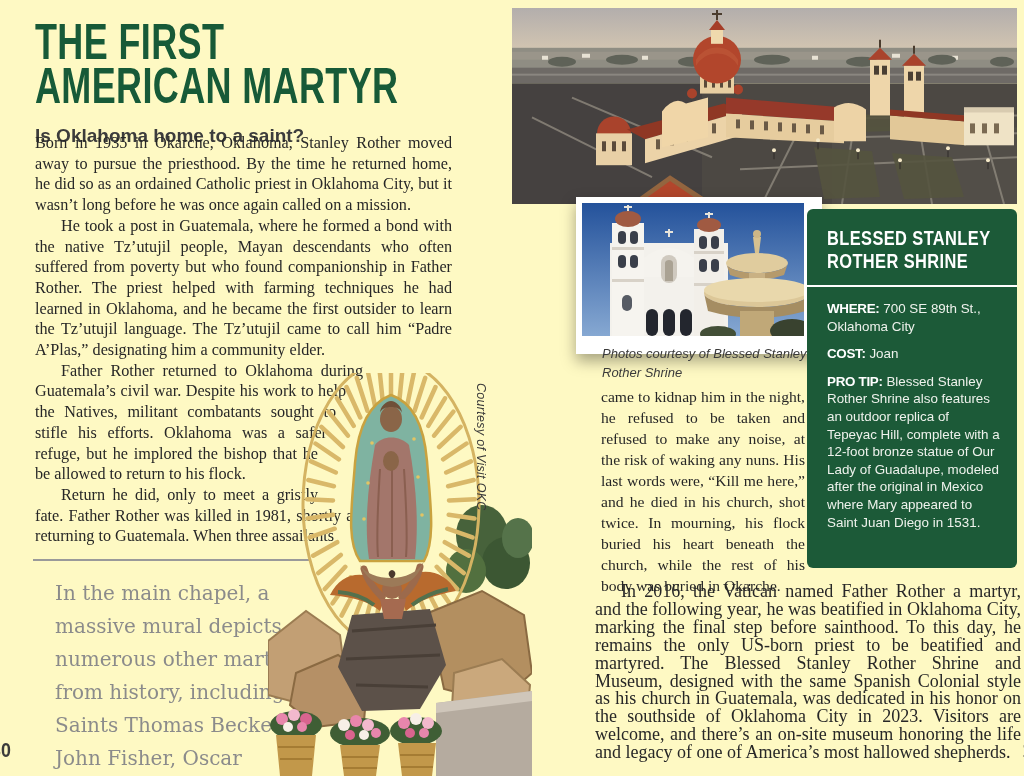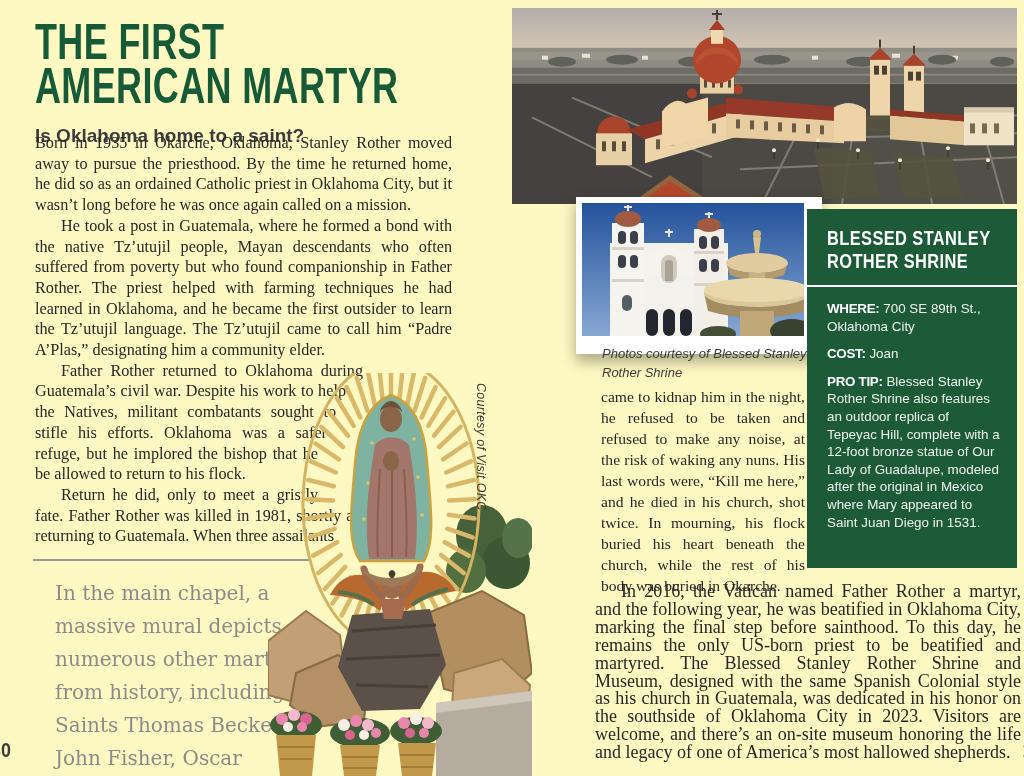--- a/index.html
+++ b/index.html
@@ -71,21 +71,21 @@
     font-size:15.6px;line-height:21px;text-align:justify;color:#272727;
   }
   .closing{
     position:absolute;left:595px;top:583px;width:426px;
     font-size:18px;line-height:17.9px;text-align:justify;color:#272727;
     text-indent:26px;
   }
   .infobox{
     position:absolute;left:807px;top:209px;width:210px;height:359px;
     background:#1c5a38;color:#eef2ec;box-sizing:border-box;
-    padding:18px 16px 0 20px;font-family:"Liberation Sans",sans-serif;
+    padding:18px 16px 0 20px;font-family:"Liberation Sans",sans-serif;border-radius:6px;
   }
   .infobox .box-title{
     font-weight:700;font-size:20px;line-height:23px;letter-spacing:.5px;
     color:#ffffff;transform:scaleX(.82);transform-origin:0 0;white-space:nowrap;
   }
   .infobox .box-rule{height:2px;background:#ffffff;margin:12px -16px 13px -20px;}
   .infobox .field{font-size:13.4px;line-height:17.6px;margin-bottom:10px;}
   .infobox .field .lbl{font-weight:700;letter-spacing:-.3px;color:#ffffff;}
 </style>
 </head>

